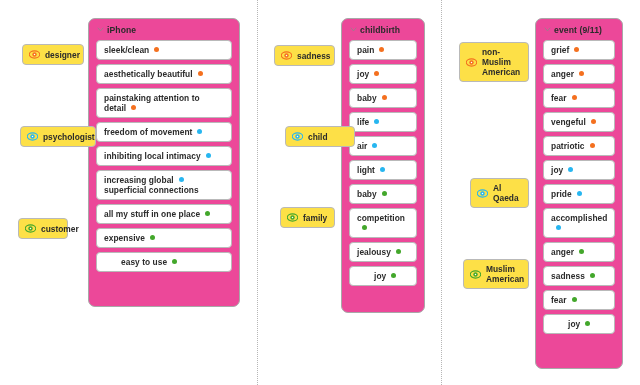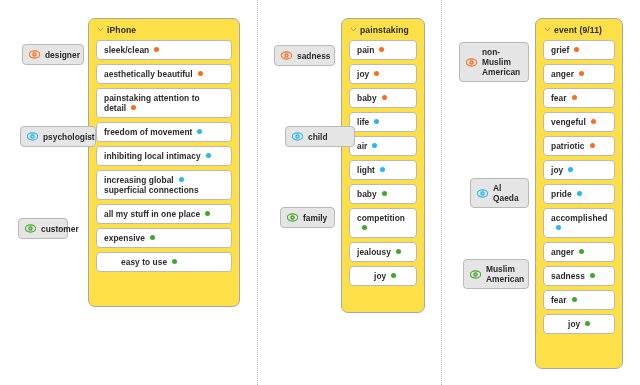--- a/index.html
+++ b/index.html
@@ -30,21 +30,21 @@
     height: 385px;
     border-left: 1px dotted #b6b6b6;
   }
 
   
   .group {
     position: absolute;
     box-sizing: border-box;
     border: 1px solid #a8a8a8;
     border-radius: 7px;
-    background: #fde047;
+    background: #ec4899;
     padding: 6px 7px 7px 7px;
   }
 
   .group-header {
     display: flex;
     align-items: center;
     gap: 3px;
     padding: 0 0 5px 1px;
     font-size: 8.6px;
     font-weight: bold;
@@ -91,21 +91,21 @@
     position: relative;
     top: -1px;
   }
 
   
   .actor {
     position: absolute;
     box-sizing: border-box;
     border: 1px solid #b9b9b9;
     border-radius: 4px;
-    background: #e5e5e5;
+    background: #fde047;
     display: flex;
     align-items: center;
     gap: 5px;
     padding: 4px 8px 4px 6px;
   }
   .actor-label {
     font-size: 8.4px;
     font-weight: bold;
     line-height: 10px;
     color: #2b2b2b;
@@ -193,21 +193,21 @@
       </span>
       <span class="actor-label">customer</span>
     </div>
     <div class="group" style="left: 341px; top: 18px; width: 84px; height: 295px;">
       <div class="group-header">
         <span class="chev">
           <svg viewBox="0 0 10 10" width="7" height="7">
             <path d="M1.5 3 L5 7 L8.5 3" fill="none" stroke="#8a8a8a" stroke-width="1.1" stroke-linecap="round" stroke-linejoin="round"></path>
           </svg>
         </span>
-        <span>painstaking</span>
+        <span>childbirth</span>
       </div>
       <div class="card">
         <span class="card-text">pain<span class="dot-inline" style="background:#F4701F"></span></span>
       </div>
       <div class="card">
         <span class="card-text">joy<span class="dot-inline" style="background:#F4701F"></span></span>
       </div>
       <div class="card">
         <span class="card-text">baby<span class="dot-inline" style="background:#F4701F"></span></span>
       </div>

